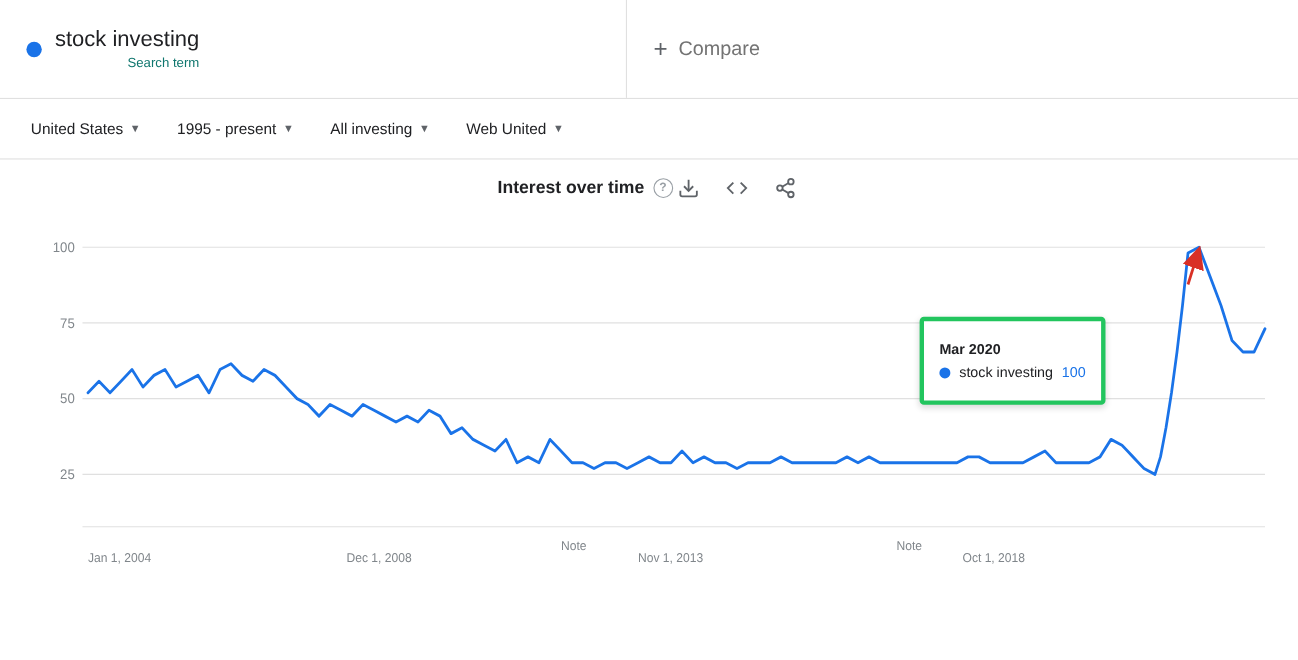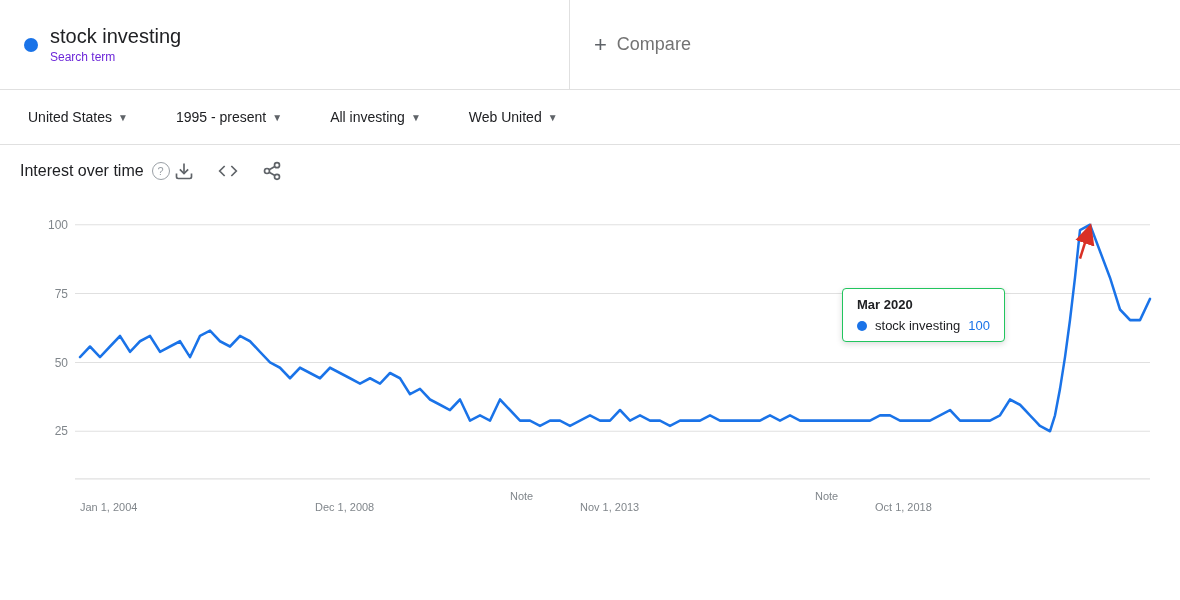--- a/index.html
+++ b/index.html
@@ -26,22 +26,23 @@
       background: #1a73e8;
       flex-shrink: 0;
     }
     .search-term-text h2 {
       font-size: 20px;
       font-weight: 500;
       color: #202124;
     }
     .search-term-text p {
       font-size: 12px;
-      color: #6d28d9;
+      color: #0f766e;
       margin-top: 2px;
+      text-align: right;
     }
     .compare-panel {
       display: flex;
       align-items: center;
       padding: 16px 24px;
       flex: 1;
       gap: 10px;
       color: #5f6368;
     }
     .compare-panel .plus-icon {
@@ -52,21 +53,21 @@
     .compare-panel span {
       font-size: 18px;
       color: #737373;
     }
 
     
     .filter-bar {
       display: flex;
       align-items: center;
       padding: 10px 20px;
-      gap: 32px;
+      gap: 17px;
       border-bottom: 1px solid #e0e0e0;
       height: 55px;
     }
     .filter-item {
       display: flex;
       align-items: center;
       gap: 6px;
       cursor: pointer;
       font-size: 14px;
       color: #202124;
@@ -78,23 +79,24 @@
       color: #5f6368;
     }
 
     
     .chart-section {
       padding: 12px 20px 0;
       height: 455px;
     }
     .chart-header {
       display: flex;
-      justify-content: flex-start;
+      justify-content: center;
       align-items: center;
       margin-bottom: 8px;
+      font-weight: bold;
     }
     .chart-title {
       display: flex;
       align-items: center;
       gap: 8px;
       font-size: 16px;
       color: #202124;
     }
     .help-icon {
       width: 18px;
@@ -137,23 +139,23 @@
       width: 100%;
       height: 100%;
     }
 
     
     .tooltip {
       position: absolute;
       right: 155px;
       top: 95px;
       background: white;
-      border: 1px solid #22c55e;
+      border: 4px solid #22c55e;
       border-radius: 4px;
-      padding: 8px 14px;
+      padding: 18px 14px;
       box-shadow: 0 2px 6px rgba(0,0,0,0.15);
       min-width: 160px;
       z-index: 10;
     }
     .tooltip-date {
       font-size: 13px;
       font-weight: 600;
       color: #202124;
       margin-bottom: 6px;
     }

